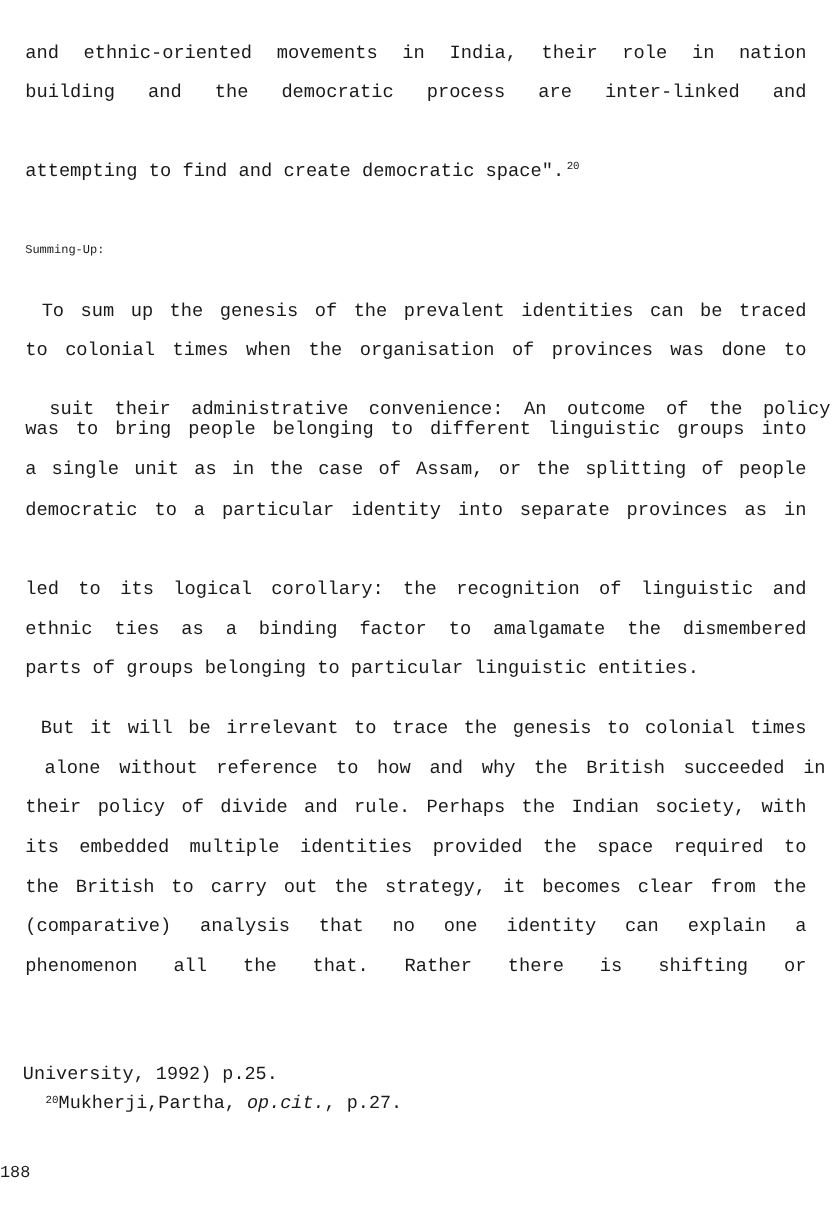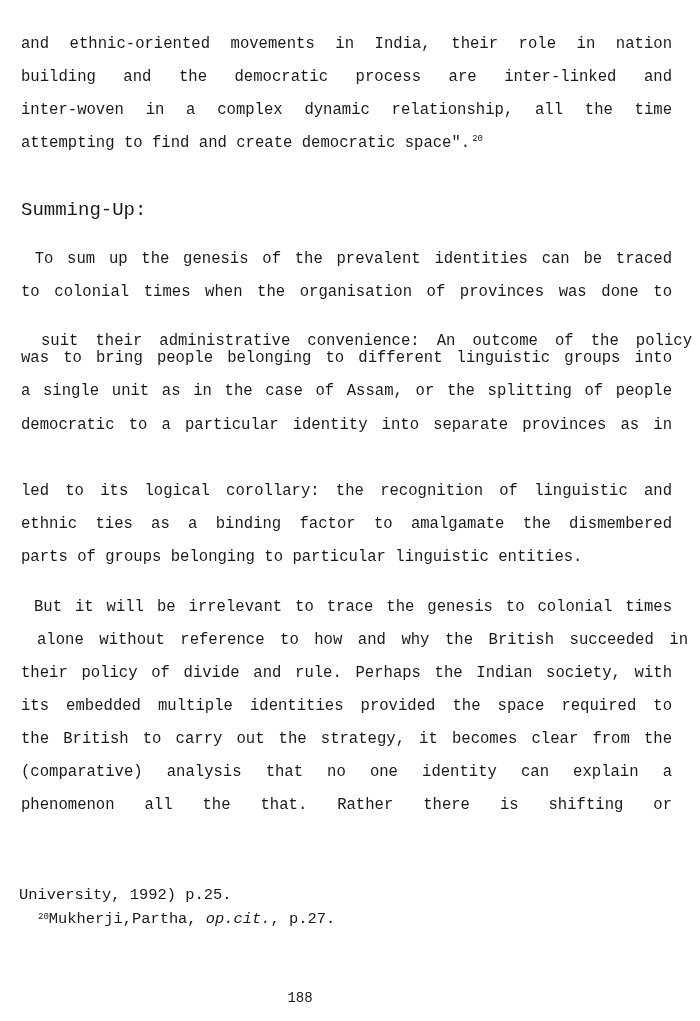--- a/index.html
+++ b/index.html
@@ -32,21 +32,21 @@
       text-align: justify;
       text-align-last: justify;
     }
     .line.last {
       text-align-last: left;
     }
     .heading {
       position: absolute;
       left: 21px;
       top: 200px;
-      font-size: 19px;
+      font-size: 10px;
       line-height: 20px;
       white-space: nowrap;
     }
     sup.fn {
       font-size: 9px;
       vertical-align: top;
       position: relative;
       top: -4px;
       margin-left: 2px;
     }
@@ -60,34 +60,33 @@
     .footnote sup {
       font-size: 9px;
       vertical-align: top;
       position: relative;
       top: -2px;
     }
     .page-number {
       position: absolute;
       left: 0;
       width: 600px;
-      top: 988px;
-      text-align: center;
+      top: 968px;
+      text-align: left;
       font-size: 14px;
       line-height: 20px;
     }
   </style>
 </head>
 <body>
 
 <div class="page">
 
   <div class="line" style="top:34px;">and ethnic-oriented movements in India, their role in nation</div>
   <div class="line" style="top:67px;">building and the democratic process are inter-linked and</div>
-  <div class="line" style="top:100px;">inter-woven in a complex dynamic relationship, all the time</div>
   <div class="line last" style="top:133px;"><span>attempting to find and create democratic space".</span><sup class="fn">20</sup></div>
 
   <div class="heading">Summing-Up:</div>
 
   <div class="line" style="top:249px; white-space:pre;"> To sum up the genesis of the prevalent identities can be traced</div>
   <div class="line" style="top:282px;">to colonial times when the organisation of provinces was done to</div>
   <div class="line" style="top:331px;margin-left:20px;">suit their administrative convenience: An outcome of the policy</div>
   <div class="line" style="top:348px;">was to bring people belonging to different linguistic groups into</div>
   <div class="line" style="top:381px;">a single unit as in the case of Assam, or the splitting of people</div>
   <div class="line" style="top:415px;">democratic to a particular identity into separate provinces as in</div>

